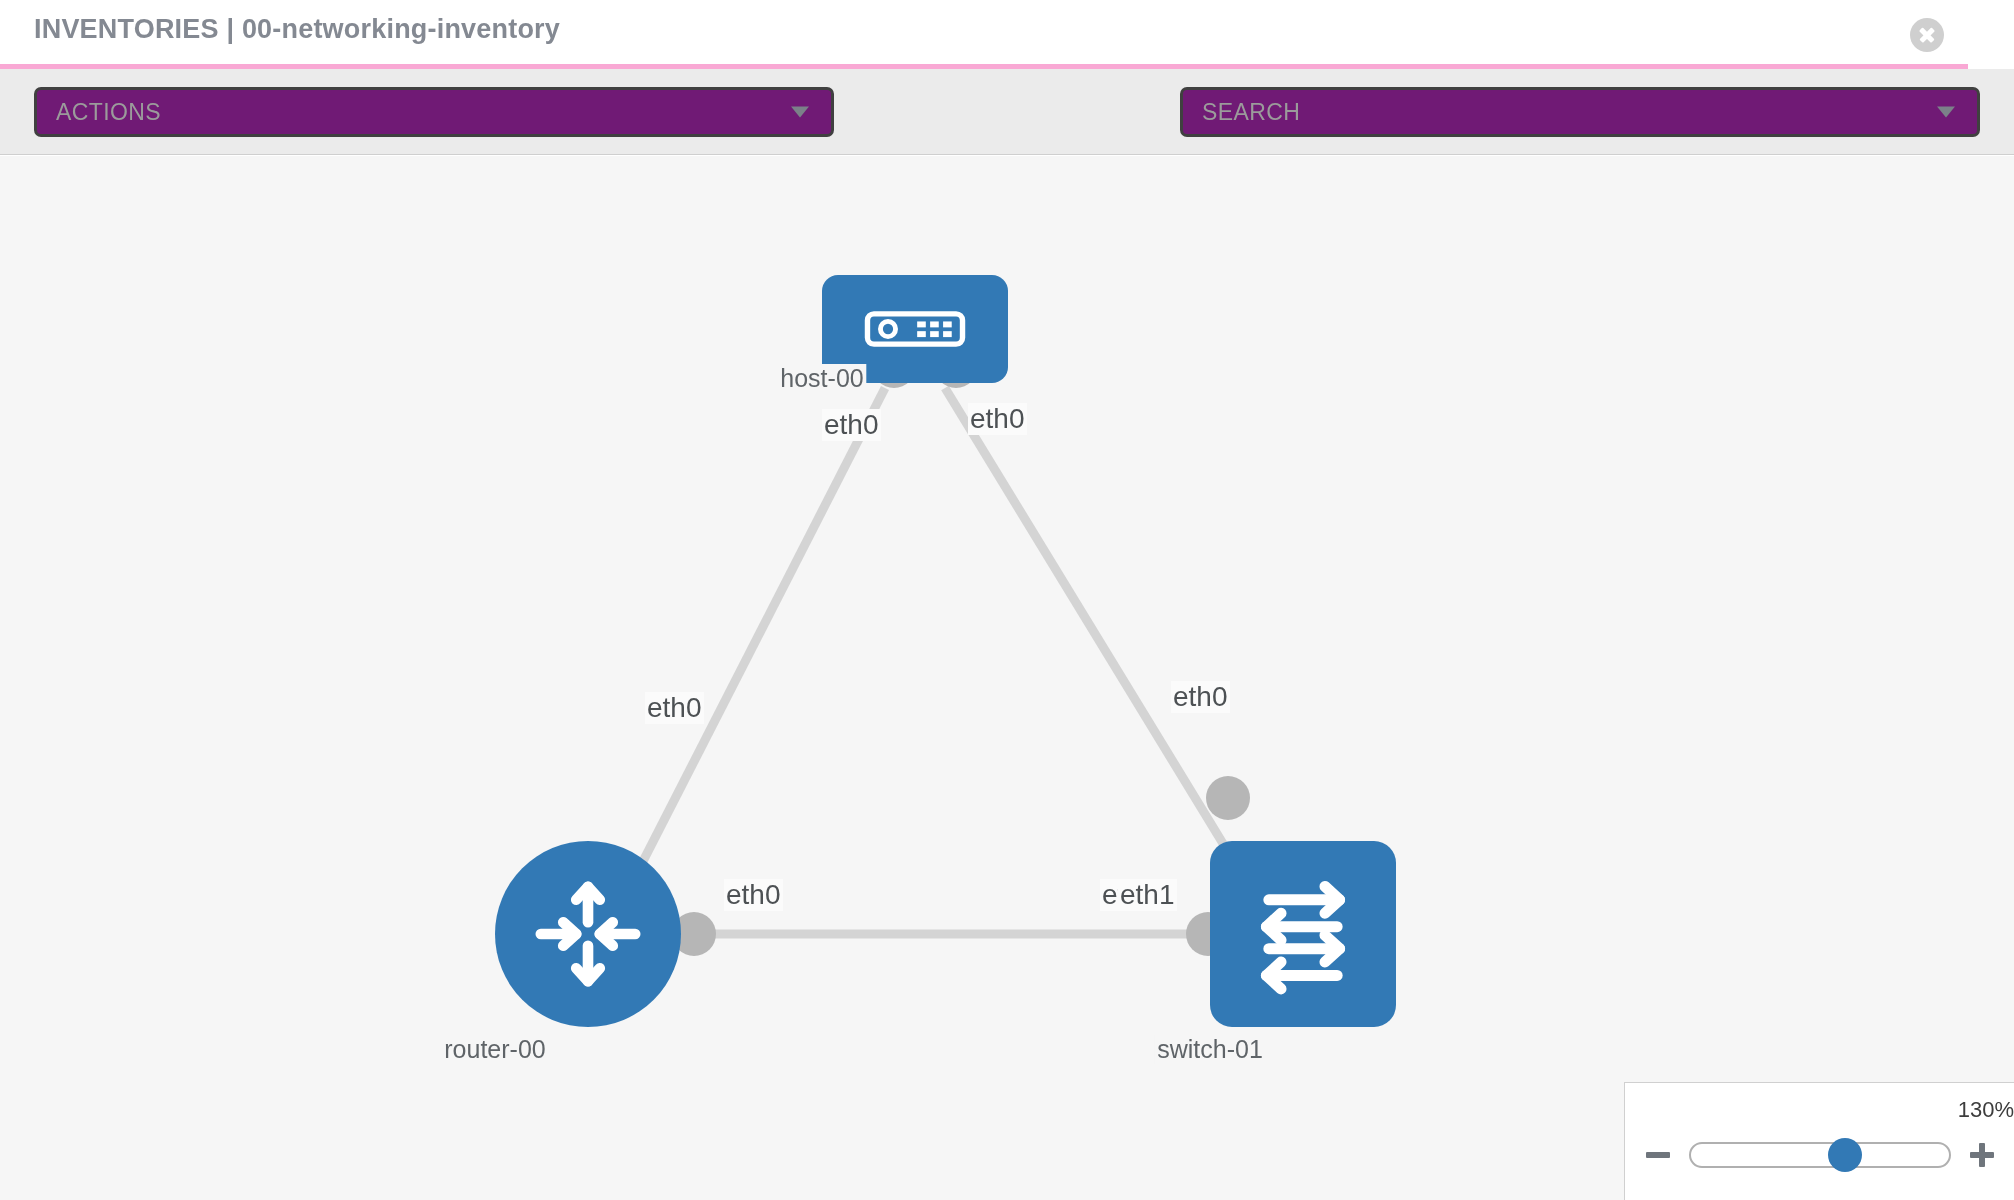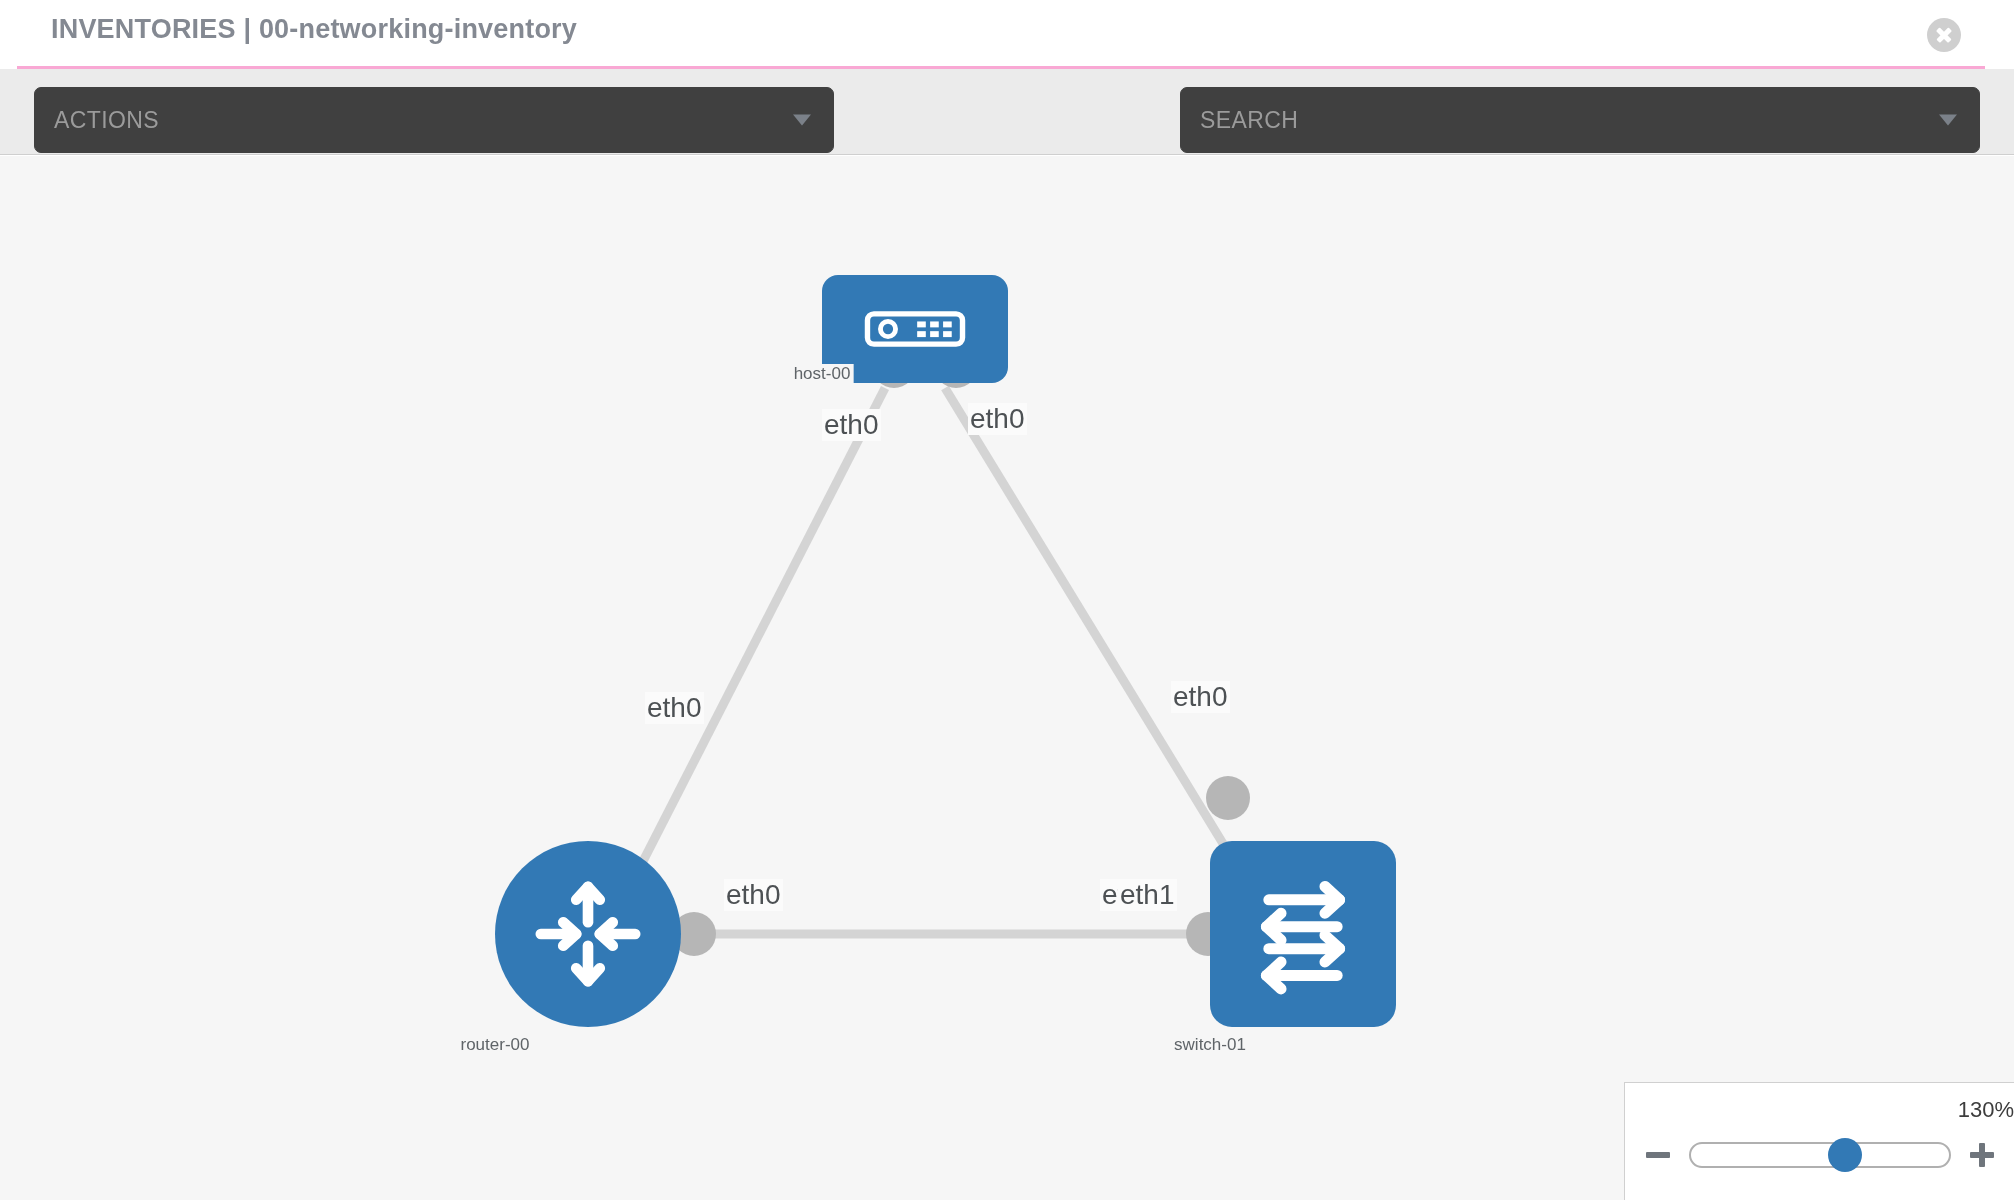--- a/index.html
+++ b/index.html
@@ -6,24 +6,24 @@
   html, body {
     width: 2014px; height: 1200px;
     font-family: "Liberation Sans", sans-serif;
     background: #ffffff;
     overflow: hidden;
   }
   #app { position: relative; width: 2014px; height: 1200px; }
 
   
   .header {
-    position: absolute; left: 17px; top: 0;
+    position: absolute; left: 0; top: 0;
     width: 1968px; height: 69px;
     background: #ffffff;
-    border-bottom: 3px solid #f9a8d4;
+    border-bottom: 5px solid #f9a8d4;
   }
   .header-title {
     position: absolute; left: 34px; top: 14px;
     font-size: 27px; font-weight: bold;
     color: #848992; letter-spacing: 0.2px;
     white-space: nowrap;
   }
   .close-btn {
     position: absolute; right: 24px; top: 18px;
     width: 34px; height: 34px; border-radius: 50%;
@@ -40,24 +40,24 @@
 
   
   .toolbar {
     position: absolute; left: 0; top: 69px;
     width: 2014px; height: 86px;
     background: #ebebeb;
     border-bottom: 1px solid #cfcfcf;
   }
   .select-box {
     position: absolute;
-    background: #404040;
-    border: 1px solid #404040;
+    background: #701a75;
+    border: 3px solid #404040;
     border-radius: 7px;
-    height: 66px;
+    height: 50px;
     cursor: pointer;
   }
   .select-box .sel-label {
     position: absolute; left: 19px; top: 50%;
     transform: translateY(-50%);
     font-size: 23px; color: #9b9b9b;
     letter-spacing: 0.4px; white-space: nowrap;
   }
   .caret {
     position: absolute; right: 22px; top: 50%;
@@ -91,21 +91,21 @@
   .node { position: absolute; }
   .node-shape {
     position: absolute; left: 0; top: 0;
     background: #3279b5;
     display: flex; align-items: center; justify-content: center;
     cursor: pointer;
   }
   .node-label {
     position: absolute;
     left: 50%; transform: translateX(-50%);
-    font-size: 17px; color: #5f6468;
+    font-size: 25px; color: #5f6468;
     background: #f6f6f6;
     white-space: nowrap; padding: 0 3px;
   }
 
   #node-host      { left: 822px; top: 119px; }
   #node-host .node-shape { width: 186px; height: 108px; border-radius: 16px; }
   #node-host .node-label { top: 89px; }
 
   #node-router    { left: 495px; top: 685px; }
   #node-router .node-shape { width: 186px; height: 186px; border-radius: 50%; }

